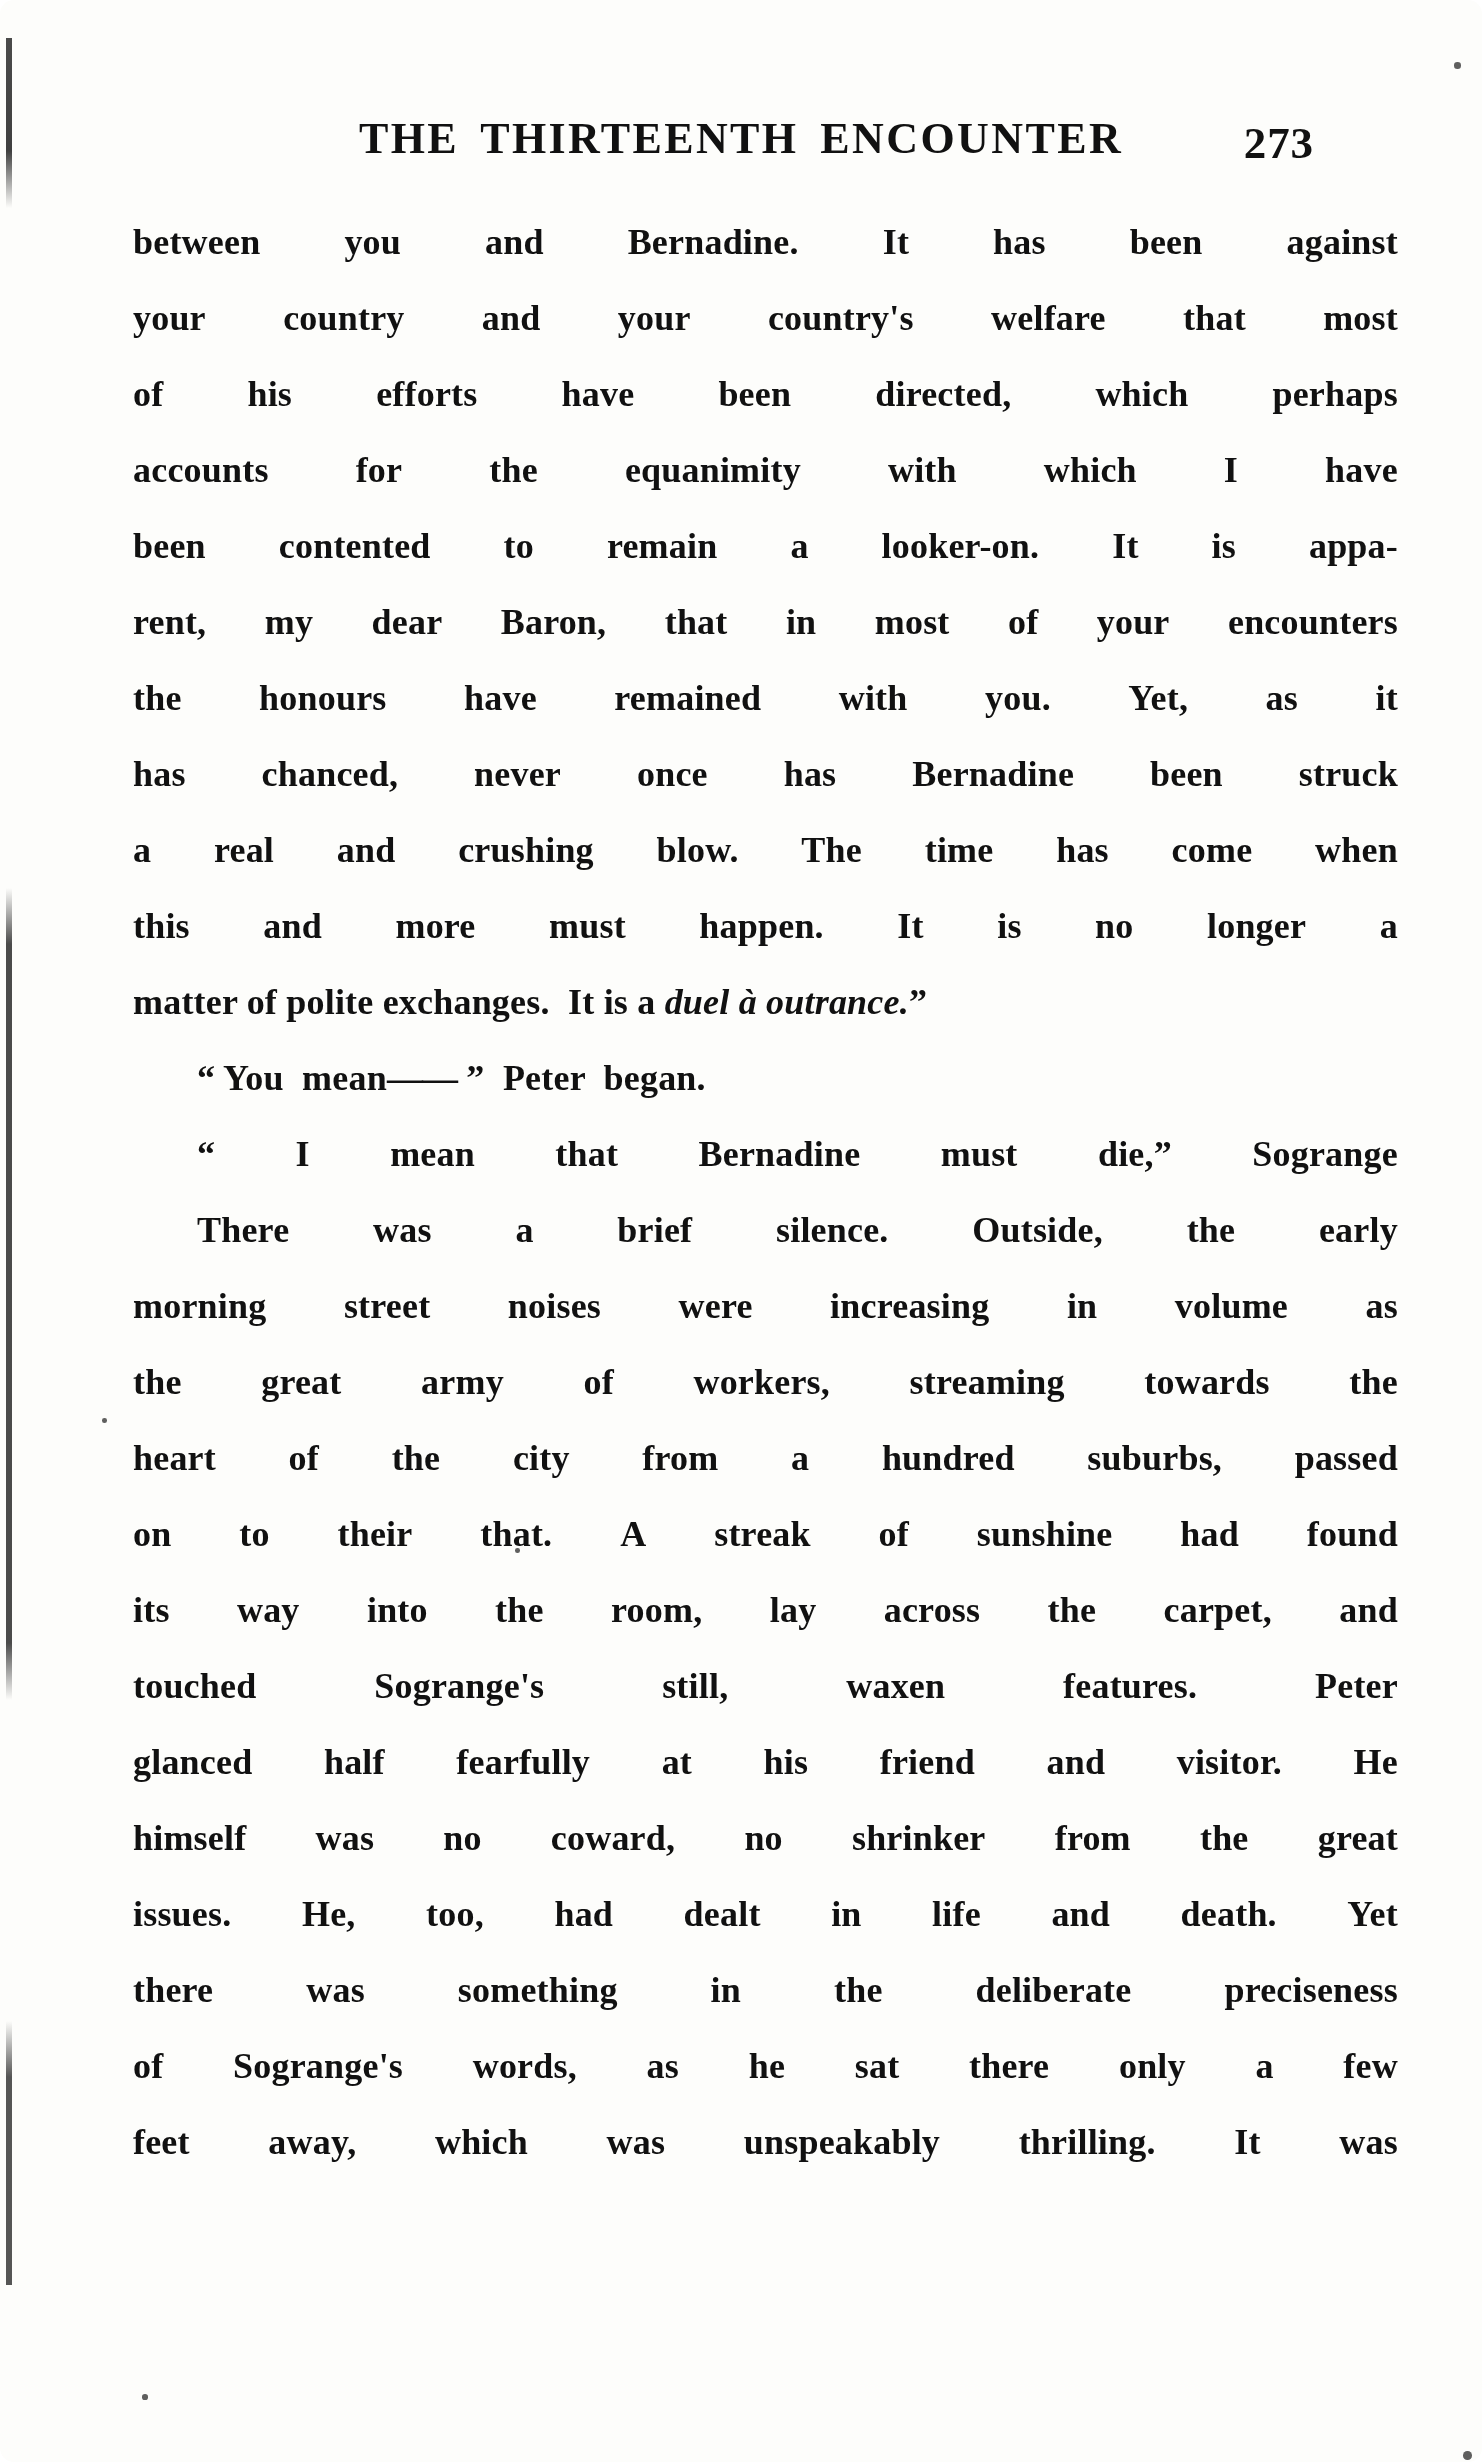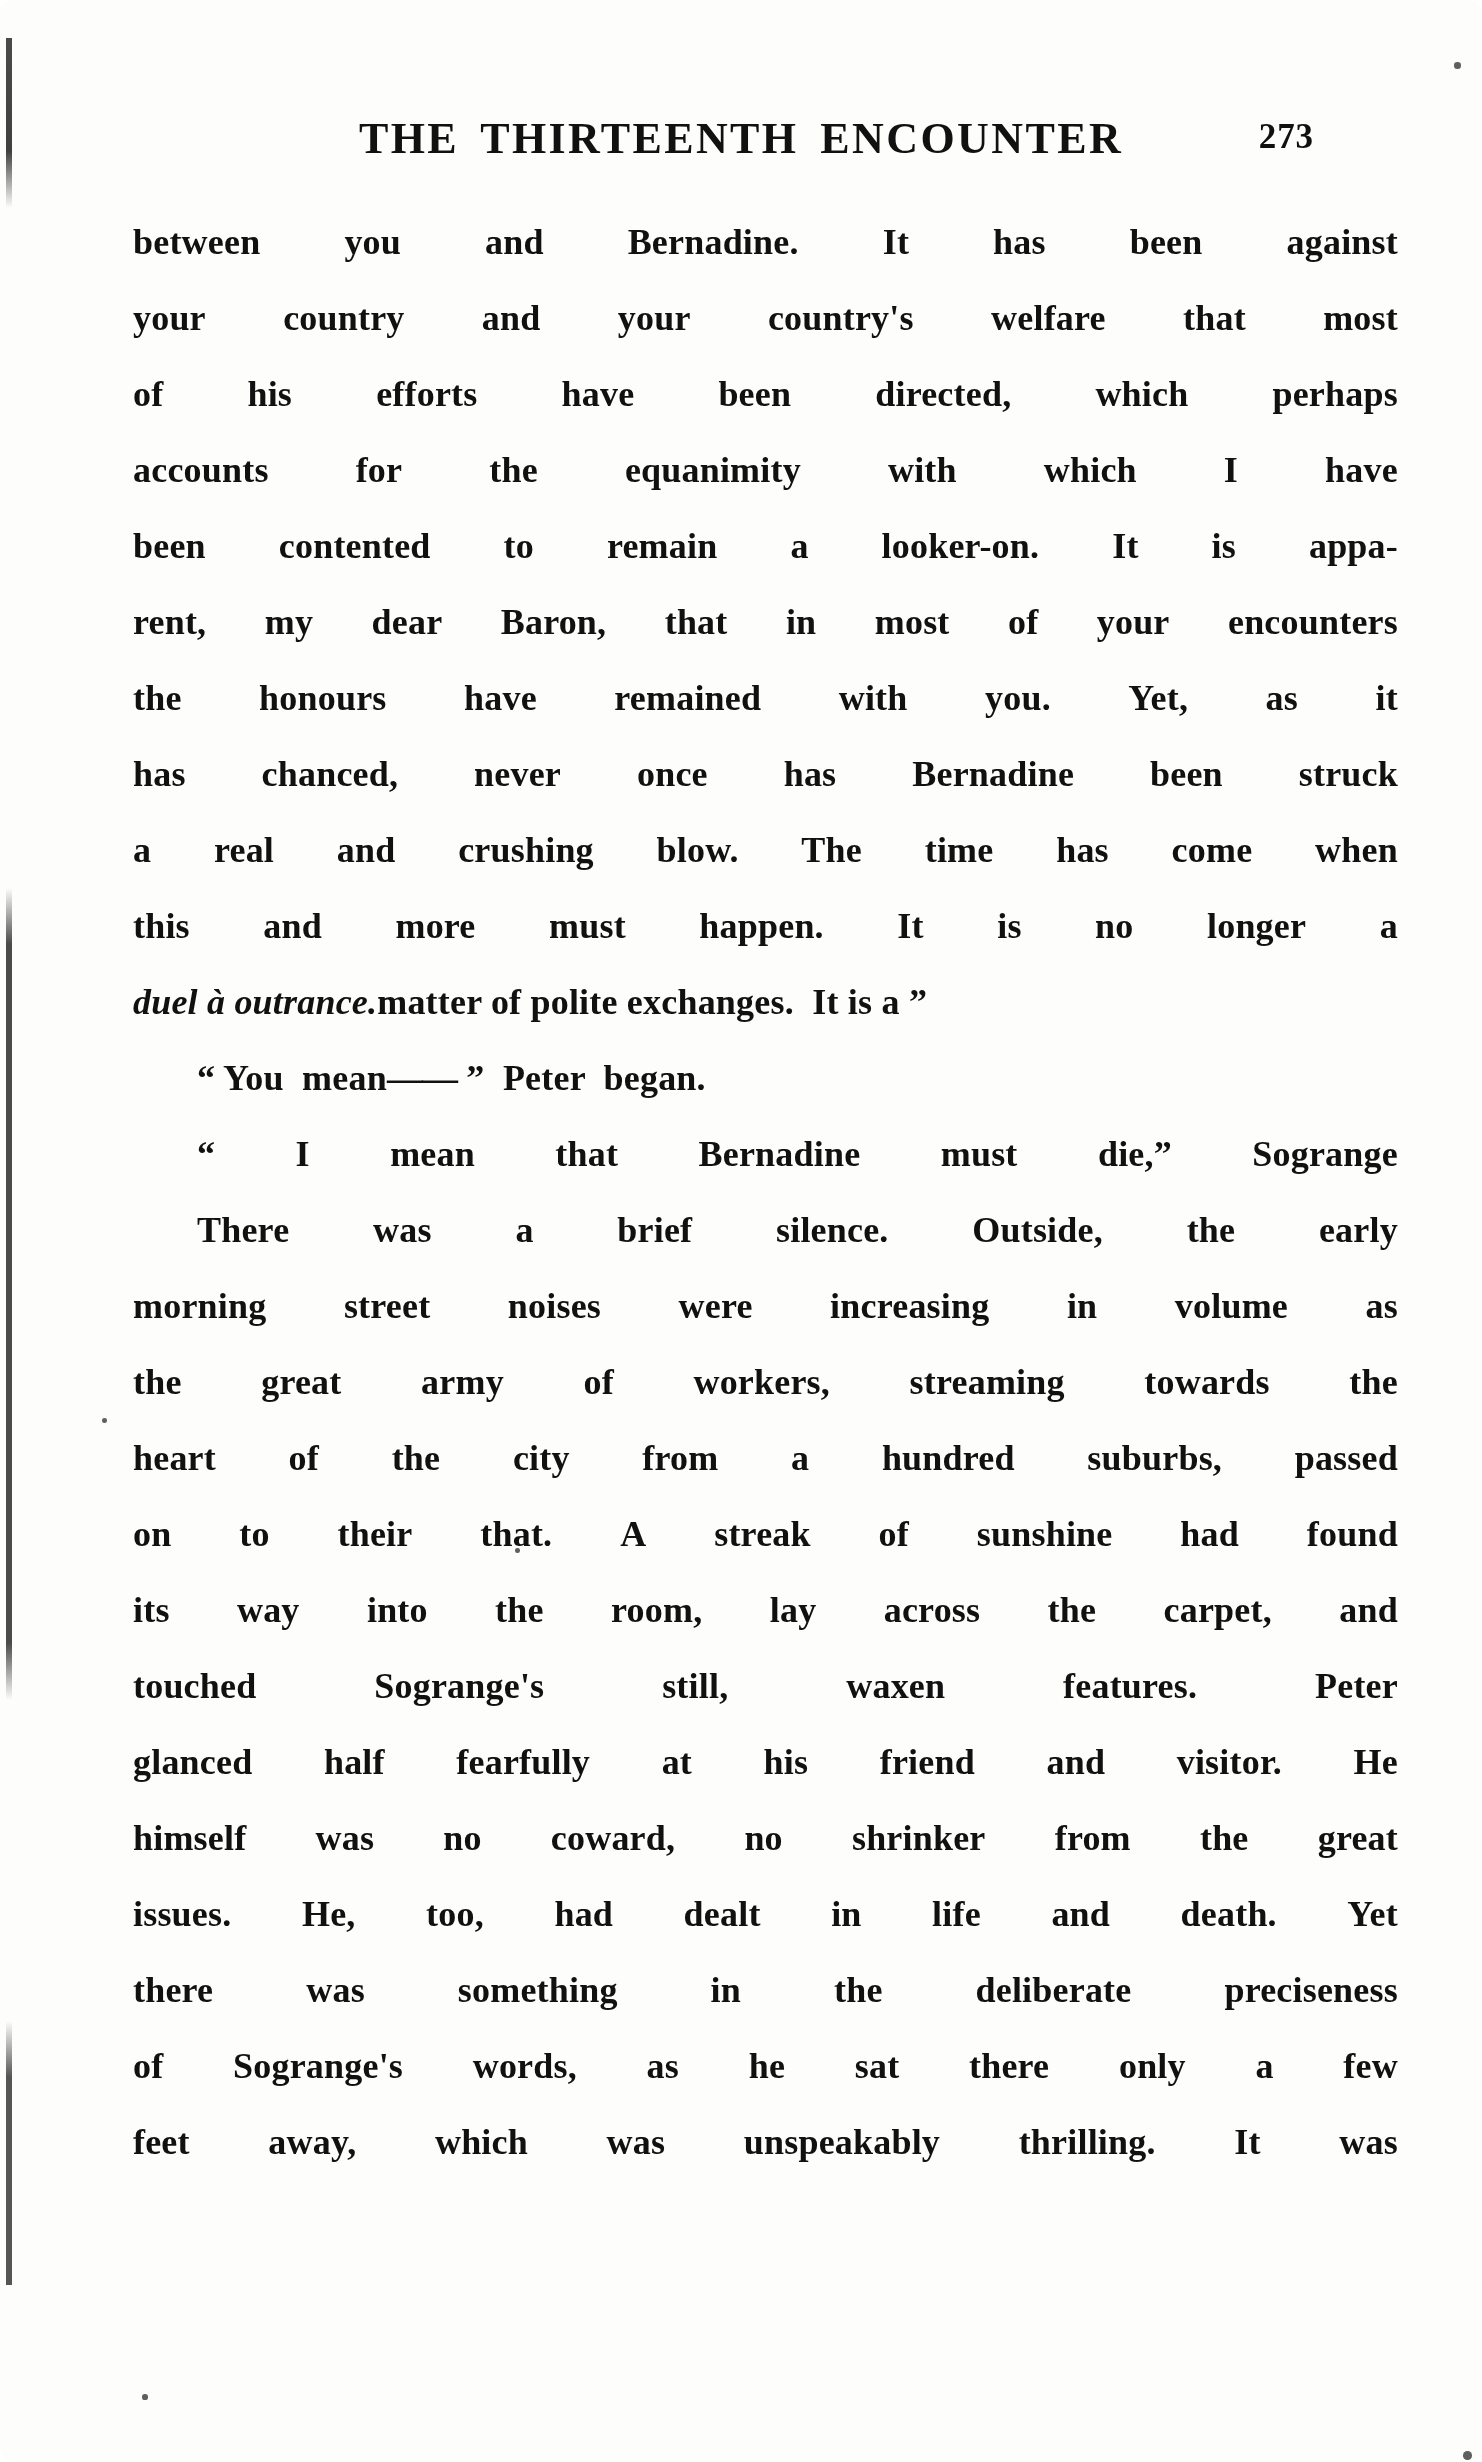--- a/index.html
+++ b/index.html
@@ -70,21 +70,21 @@
     font-size: 44px;
     letter-spacing: 2.4px;
     word-spacing: 8.5px;
     font-weight: 700;
     white-space: nowrap;
   }
   .page-number {
     position: absolute;
     right: 168px;
     top: 117px;
-    font-size: 35px;
+    font-size: 45px;
     font-weight: 700;
     letter-spacing: 0.9px;
   }
 
   
   .body-block {
     position: absolute;
     left: 133px;
     top: 204px;
     width: 1265px;
@@ -143,21 +143,21 @@
           <div class="line justify"><span class="w">between</span><span class="w">you</span><span class="w">and</span><span class="w">Bernadine.</span><span class="w">It</span><span class="w">has</span><span class="w">been</span><span class="w">against</span></div>
           <div class="line justify"><span class="w">your</span><span class="w">country</span><span class="w">and</span><span class="w">your</span><span class="w">country's</span><span class="w">welfare</span><span class="w">that</span><span class="w">most</span></div>
           <div class="line justify"><span class="w">of</span><span class="w">his</span><span class="w">efforts</span><span class="w">have</span><span class="w">been</span><span class="w">directed,</span><span class="w">which</span><span class="w">perhaps</span></div>
           <div class="line justify"><span class="w">accounts</span><span class="w">for</span><span class="w">the</span><span class="w">equanimity</span><span class="w">with</span><span class="w">which</span><span class="w">I</span><span class="w">have</span></div>
           <div class="line justify"><span class="w">been</span><span class="w">contented</span><span class="w">to</span><span class="w">remain</span><span class="w">a</span><span class="w">looker-on.</span><span class="w">It</span><span class="w">is</span><span class="w">appa-</span></div>
           <div class="line justify"><span class="w">rent,</span><span class="w">my</span><span class="w">dear</span><span class="w">Baron,</span><span class="w">that</span><span class="w">in</span><span class="w">most</span><span class="w">of</span><span class="w">your</span><span class="w">encounters</span></div>
           <div class="line justify"><span class="w">the</span><span class="w">honours</span><span class="w">have</span><span class="w">remained</span><span class="w">with</span><span class="w">you.</span><span class="w">Yet,</span><span class="w">as</span><span class="w">it</span></div>
           <div class="line justify"><span class="w">has</span><span class="w">chanced,</span><span class="w">never</span><span class="w">once</span><span class="w">has</span><span class="w">Bernadine</span><span class="w">been</span><span class="w">struck</span></div>
           <div class="line justify"><span class="w">a</span><span class="w">real</span><span class="w">and</span><span class="w">crushing</span><span class="w">blow.</span><span class="w">The</span><span class="w">time</span><span class="w">has</span><span class="w">come</span><span class="w">when</span></div>
           <div class="line justify"><span class="w">this</span><span class="w">and</span><span class="w">more</span><span class="w">must</span><span class="w">happen.</span><span class="w">It</span><span class="w">is</span><span class="w">no</span><span class="w">longer</span><span class="w">a</span></div>
-          <div class="line flush"><span class="w ital">duel à outrance.</span><span class="w">matter of polite exchanges.  It is a </span><span class="w">”</span></div>
+          <div class="line flush"><span class="w">matter of polite exchanges.  It is a </span><span class="w ital">duel à outrance.</span><span class="w">”</span></div>
         </div>
         <div class="para">
           <div class="line flush indent"><span class="w">“ You  mean</span><span class="w dash-run">——</span><span class="w"> ”  Peter  began.</span></div>
         </div>
         <div class="para">
           <div class="line justify indent"><span class="w">“</span><span class="w">I</span><span class="w">mean</span><span class="w">that</span><span class="w">Bernadine</span><span class="w">must</span><span class="w">die,”</span><span class="w">Sogrange</span></div>
         </div>
         <div class="para">
           <div class="line justify indent"><span class="w">There</span><span class="w">was</span><span class="w">a</span><span class="w">brief</span><span class="w">silence.</span><span class="w">Outside,</span><span class="w">the</span><span class="w">early</span></div>
           <div class="line justify"><span class="w">morning</span><span class="w">street</span><span class="w">noises</span><span class="w">were</span><span class="w">increasing</span><span class="w">in</span><span class="w">volume</span><span class="w">as</span></div>

